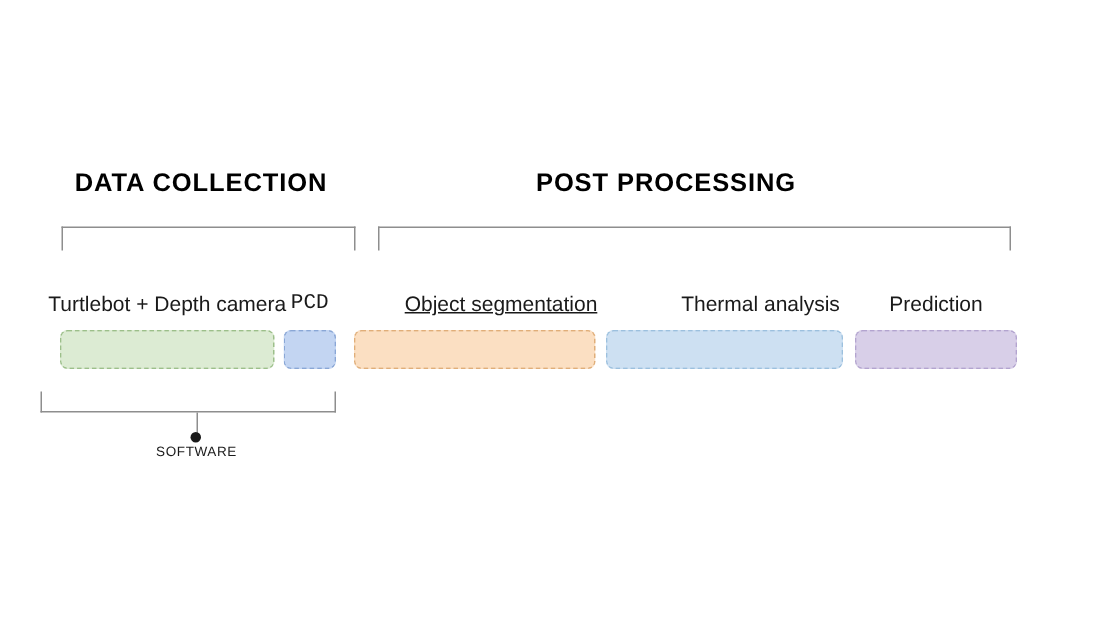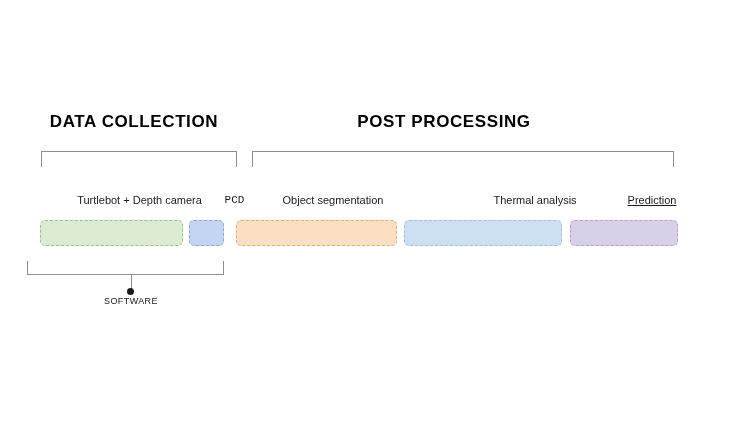--- a/index.html
+++ b/index.html
@@ -44,27 +44,26 @@
     border-left: 1.4px solid #8e8e8e;
     border-right: 1.4px solid #8e8e8e;
     box-sizing: border-box;
   }
   #bracket-top-data { left: 41px; top: 151px; width: 196px; }
   #bracket-top-post { left: 252px; top: 151px; width: 422px; }
 
   
   .stage-label {
     position: absolute;
-    font-size: 11px;
+    font-size: 14px;
     color: #1a1a1a;
     white-space: nowrap;
     text-align: center;
     transform: translateX(-50%);
     top: 194px;
-    margin-left: 28px;
   }
 
   
   .stage-box {
     position: absolute;
     top: 220px;
     height: 26px;
     border-radius: 5px;
     box-sizing: border-box;
     border-width: 1.3px;
@@ -119,23 +118,23 @@
   <div class="phase-title" id="title-post-processing">POST PROCESSING</div>
 
   <div class="phase-title" id="title-data-collection">DATA COLLECTION</div>
 
   <div class="bracket-top" id="bracket-top-data" style="border-top-color: rgb(142, 142, 142); border-left-color: rgb(142, 142, 142); border-right-color: rgb(142, 142, 142);"></div>
 
   <div class="bracket-top" id="bracket-top-post" style="border-top-color: rgb(142, 142, 142); border-left-color: rgb(142, 142, 142); border-right-color: rgb(142, 142, 142);"></div>
 
   <div class="stage-label" style="left: 111.5px;">Turtlebot + Depth camera</div>
   <div class="stage-label" style="left: 206.5px; font-family: Liberation Mono, monospace;">PCD</div>
-  <div class="stage-label" style="left: 305px;">Object segmentation</div>
+  <div class="stage-label" style="left: 334px; text-decoration: underline;">Object segmentation</div>
   <div class="stage-label" style="left: 507px;">Thermal analysis</div>
-  <div class="stage-label" style="left: 624px; text-decoration: underline;">Prediction</div>
+  <div class="stage-label" style="left: 624px;">Prediction</div>
 
   <div class="stage-box" style="left: 40px; width: 143px; background: rgb(220, 235, 211); border-color: rgb(156, 191, 138);"></div>
   <div class="stage-box" style="left: 189px; width: 35px; background: rgb(195, 213, 242); border-color: rgb(138, 167, 214);"></div>
   <div class="stage-box" style="left: 236px; width: 161px; background: rgb(251, 223, 194); border-color: rgb(224, 174, 121);"></div>
   <div class="stage-box" style="left: 404px; width: 158px; background: rgb(205, 224, 242); border-color: rgb(156, 192, 222);"></div>
   <div class="stage-box" style="left: 570px; width: 108px; background: rgb(216, 207, 232); border-color: rgb(179, 164, 207);"></div>
 
   <div id="bracket-bottom" style="border-bottom-color: rgb(142, 142, 142); border-left-color: rgb(142, 142, 142); border-right-color: rgb(142, 142, 142);"></div>
   <div id="software-stem" style="background: rgb(142, 142, 142);"></div>
   <div id="software-dot" style="background: rgb(26, 26, 26);"></div>

